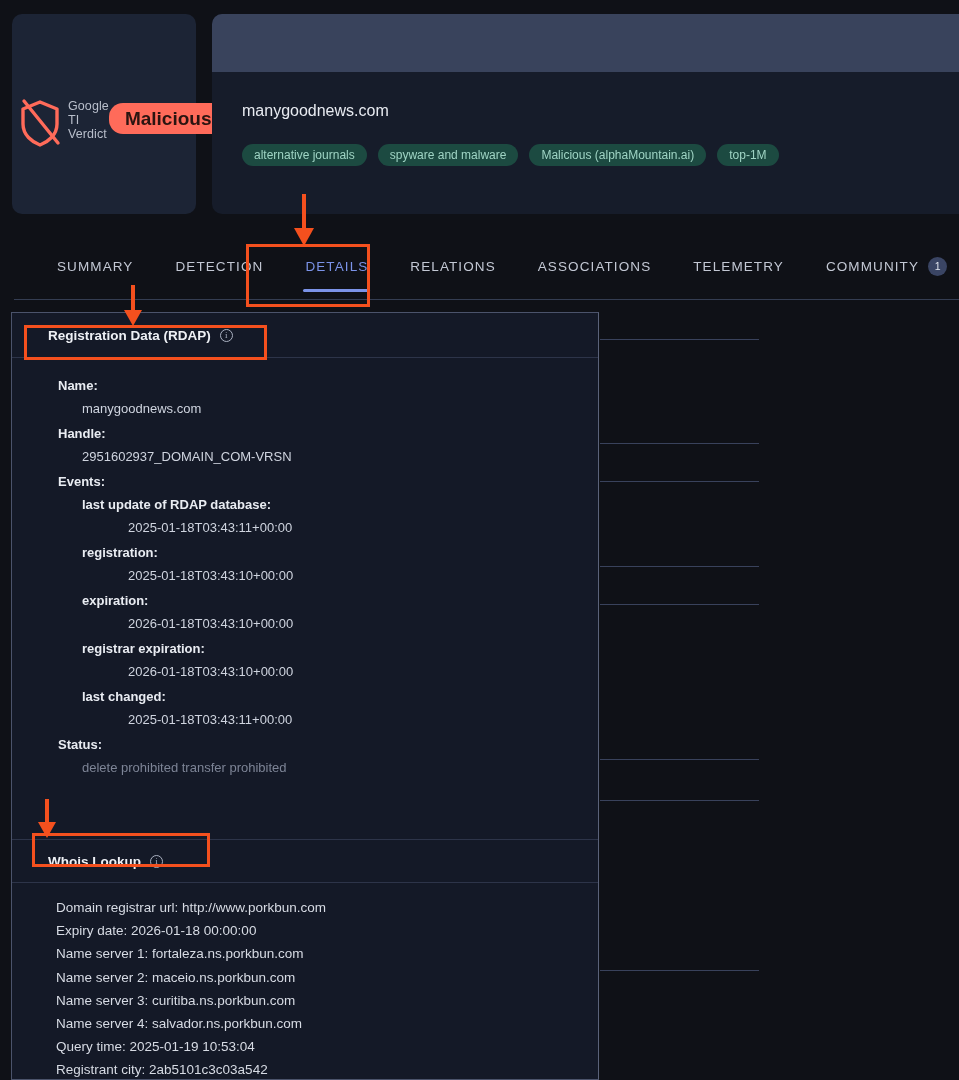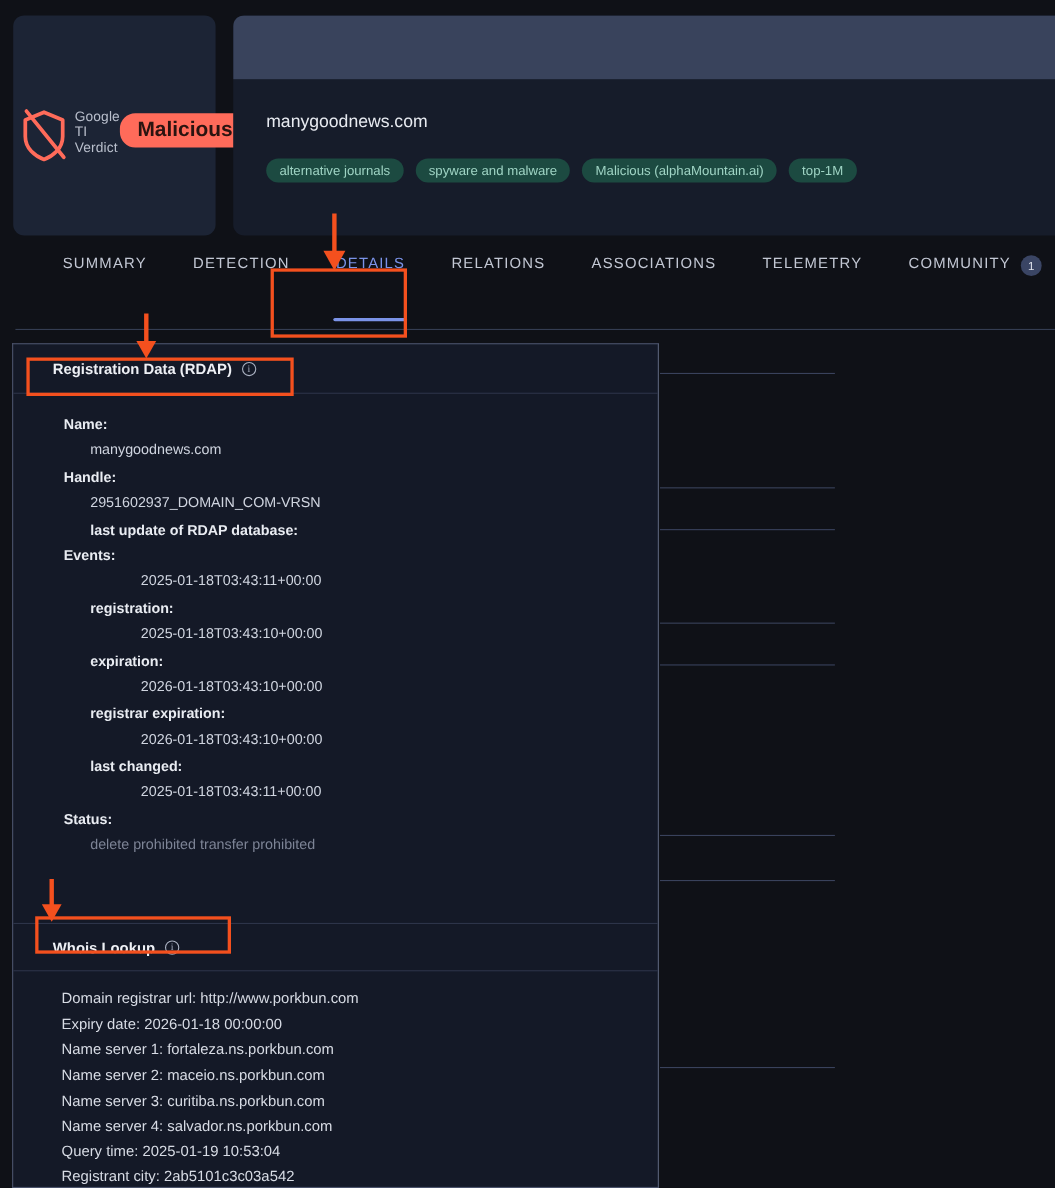--- a/index.html
+++ b/index.html
@@ -54,21 +54,21 @@
   }
 
   
   .tabbar {
     position:absolute; left:0; top:232px; width:959px; height:68px;
   }
   .tabs { display:flex; align-items:center; height:68px; padding-left:36px; gap:0; }
   .tab {
     position:relative; font-size:13.5px; letter-spacing:1.1px;
     color:#c3c8d4; padding:0 21px; height:68px;
-    display:flex; align-items:flex-start; cursor:pointer; white-space:nowrap;
+    display:flex; align-items:center; cursor:pointer; white-space:nowrap;
   }
   .tab.active { color:#7b93e8; }
   .tab.active .tab-underline {
     position:absolute; left:19px; right:19px; bottom:8px;
     height:3px; background:#7b93e8; border-radius:2px;
   }
   .badge {
     margin-left:9px; display:inline-flex; align-items:center; justify-content:center;
     min-width:19px; height:19px; border-radius:50%;
     background:#3a4564; color:#dfe3ec; font-size:10.5px; letter-spacing:0;
@@ -207,23 +207,23 @@
       <div class="sec-head">
         <span class="sec-head-title">Registration Data (RDAP)</span>
         <span class="info-icon">i</span>
       </div>
 
       <div class="rdap-body">
         <div class="kv-key">Name:</div>
         <div class="kv-val">manygoodnews.com</div>
         <div class="kv-key">Handle:</div>
         <div class="kv-val">2951602937_DOMAIN_COM-VRSN</div>
+        <div class="kv-key">Events:</div>
+
         <div class="kv-key l2">last update of RDAP database:</div>
-
-        <div class="kv-key">Events:</div>
         <div class="kv-val l2">2025-01-18T03:43:11+00:00</div>
         <div class="kv-key l2">registration:</div>
         <div class="kv-val l2">2025-01-18T03:43:10+00:00</div>
         <div class="kv-key l2">expiration:</div>
         <div class="kv-val l2">2026-01-18T03:43:10+00:00</div>
         <div class="kv-key l2">registrar expiration:</div>
         <div class="kv-val l2">2026-01-18T03:43:10+00:00</div>
         <div class="kv-key l2">last changed:</div>
         <div class="kv-val l2">2025-01-18T03:43:11+00:00</div>
 

